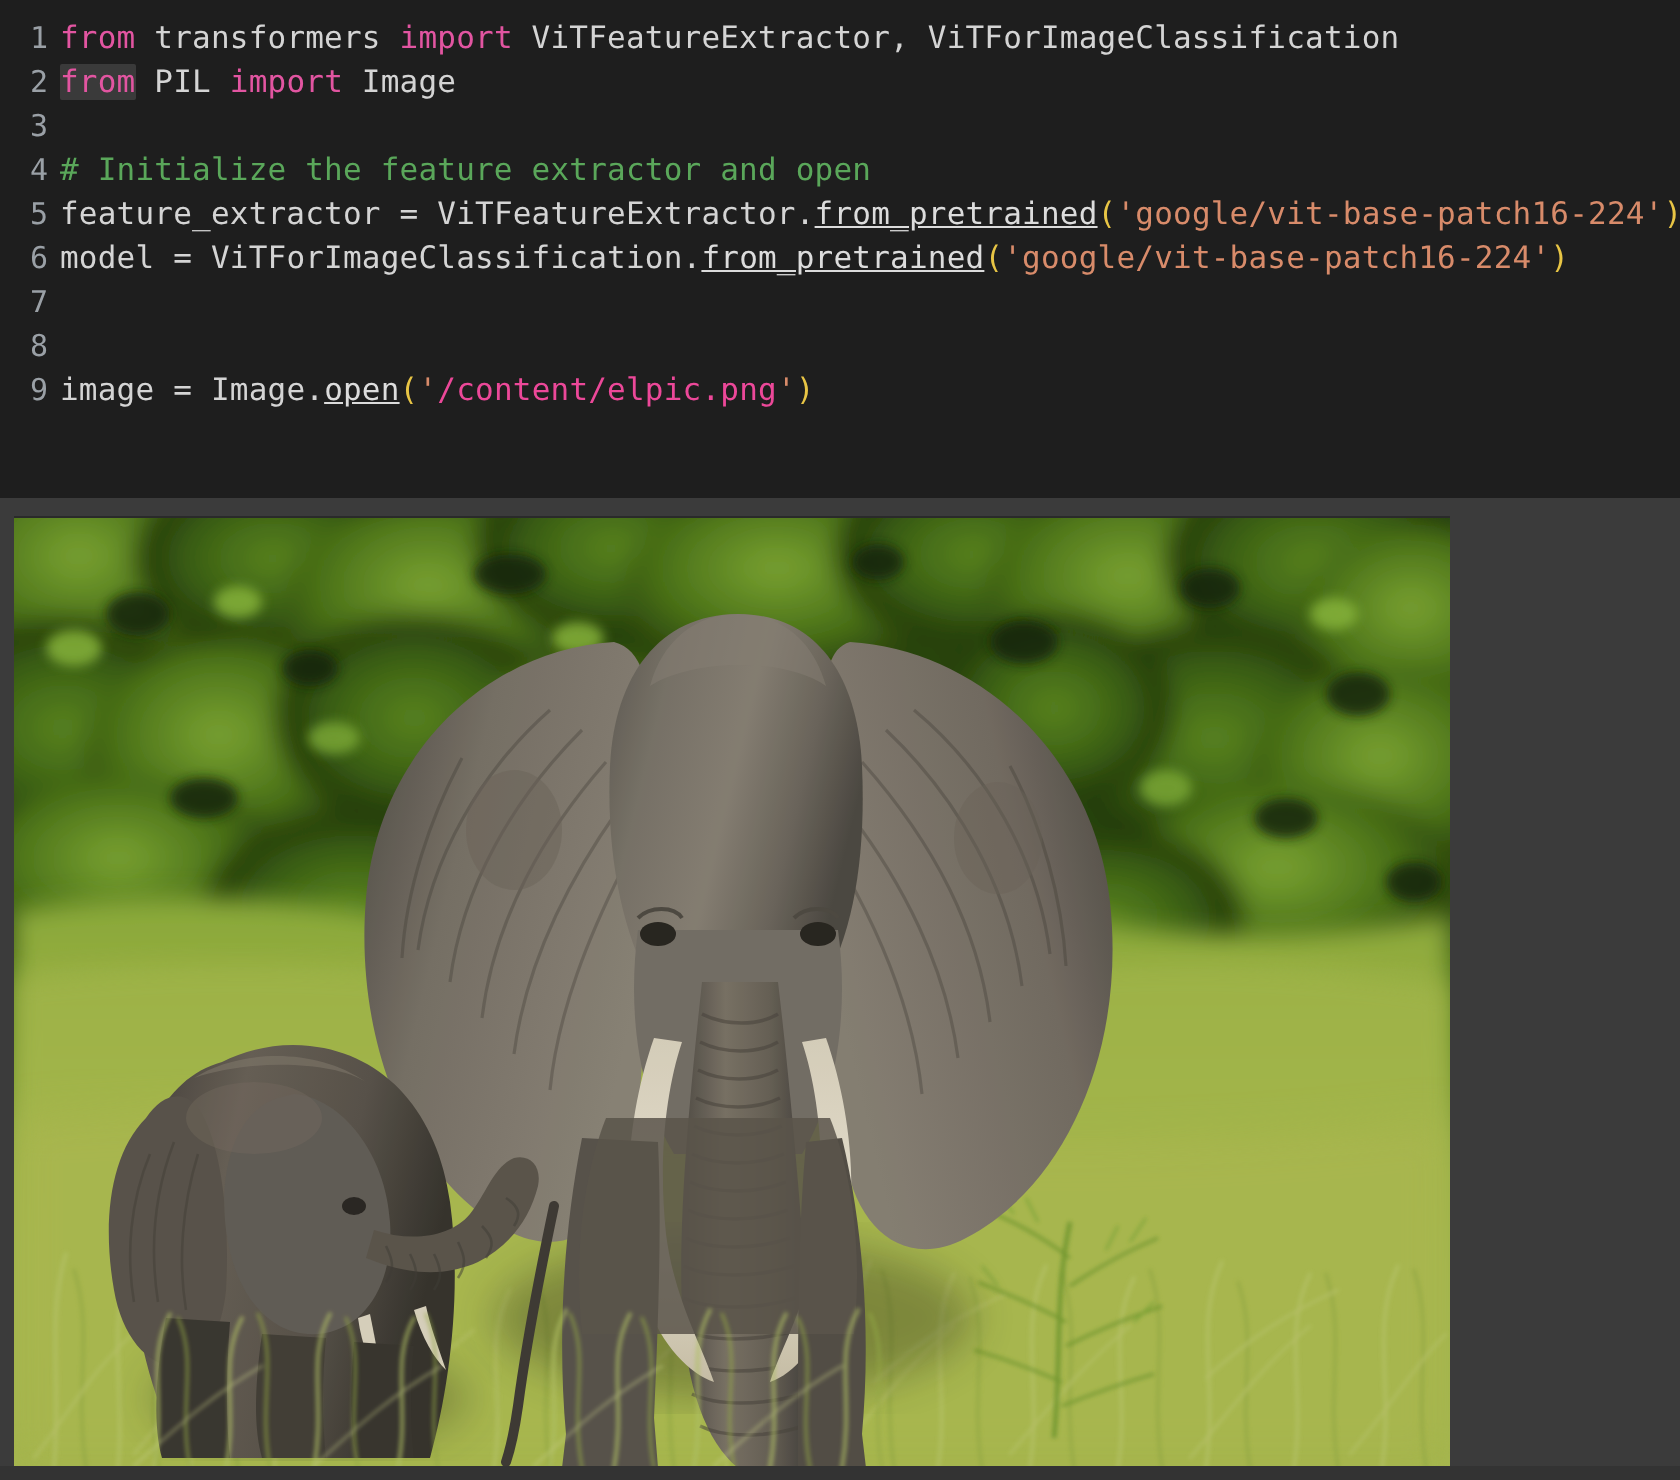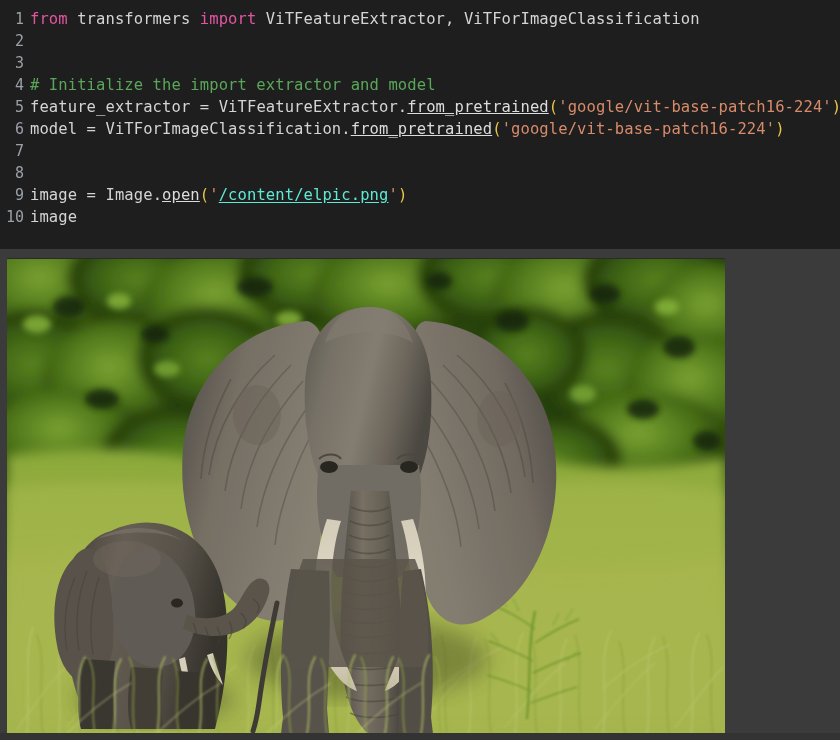--- a/index.html
+++ b/index.html
@@ -47,21 +47,21 @@
     letter-spacing: 0.1px;
   }
 
   
   .tok-kw      { color: #e255a1; }
   .tok-kw-hl   { color: #e255a1; background: #3a3a3a; border-radius: 1px; }
   .tok-name    { color: #d4d4d4; }
   .tok-cls     { color: #d4d4d4; }
   .tok-fn      { color: #dcdcdc; text-decoration: underline; }
   .tok-str     { color: #d88b6a; }
-  .tok-str-u   { color: #5eead4; text-decoration: underline; text-underline-offset: 2px; }
+  .tok-str-u   { color: #ec4899; text-underline-offset: 2px; }
   .tok-comment { color: #5aa75a; }
   .tok-paren   { color: #e8c545; }
   .tok-op      { color: #d4d4d4; }
   .tok-punct   { color: #d4d4d4; }
 
   
   #output-area {
     position: relative;
     width: 840px;
     height: 491px;
@@ -93,29 +93,28 @@
     height: 7px;
     background: #333333;
   }
 </style>
 </head>
 <body>
 
 <div id="code-cell">
   <div id="code-lines">
       <div class="code-line"><span class="ln">1</span><span class="code-text"><span class="tok-kw">from</span><span class="tok-name"> transformers </span><span class="tok-kw">import</span><span class="tok-cls"> ViTFeatureExtractor</span><span class="tok-punct">, </span><span class="tok-cls">ViTForImageClassification</span></span></div>
-      <div class="code-line"><span class="ln">2</span></div>
+      <div class="code-line"><span class="ln">2</span><span class="code-text"><span class="tok-kw-hl">from</span><span class="tok-name"> PIL </span><span class="tok-kw">import</span><span class="tok-cls"> Image</span></span></div>
       <div class="code-line"><span class="ln">3</span><span class="code-text"></span></div>
-      <div class="code-line"><span class="ln">4</span><span class="code-text"><span class="tok-comment"># Initialize the import extractor and model</span></span></div>
+      <div class="code-line"><span class="ln">4</span><span class="code-text"><span class="tok-comment"># Initialize the feature extractor and open</span></span></div>
       <div class="code-line"><span class="ln">5</span><span class="code-text"><span class="tok-name">feature_extractor </span><span class="tok-op">=</span><span class="tok-cls"> ViTFeatureExtractor</span><span class="tok-punct">.</span><span class="tok-fn">from_pretrained</span><span class="tok-paren">(</span><span class="tok-str">'google/vit-base-patch16-224'</span><span class="tok-paren">)</span></span></div>
       <div class="code-line"><span class="ln">6</span><span class="code-text"><span class="tok-name">model </span><span class="tok-op">=</span><span class="tok-cls"> ViTForImageClassification</span><span class="tok-punct">.</span><span class="tok-fn">from_pretrained</span><span class="tok-paren">(</span><span class="tok-str">'google/vit-base-patch16-224'</span><span class="tok-paren">)</span></span></div>
       <div class="code-line"><span class="ln">7</span><span class="code-text"></span></div>
       <div class="code-line"><span class="ln">8</span></div>
       <div class="code-line"><span class="ln">9</span><span class="code-text"><span class="tok-name">image </span><span class="tok-op">=</span><span class="tok-cls"> Image</span><span class="tok-punct">.</span><span class="tok-fn">open</span><span class="tok-paren">(</span><span class="tok-str">'</span><span class="tok-str-u">/content/elpic.png</span><span class="tok-str">'</span><span class="tok-paren">)</span></span></div>
-      <div class="code-line"><span class="ln">10</span><span class="code-text"><span class="tok-name">image</span></span></div>
     </div>
 </div>
 
 <div id="output-area">
   <div id="output-image-wrap">
     <svg id="elephant-photo" viewBox="0 0 718 475" preserveAspectRatio="none" xmlns="http://www.w3.org/2000/svg">
       <defs>
         <linearGradient id="skyBg" x1="0" y1="0" x2="0" y2="1">
           <stop offset="0%" stop-color="#25400f"></stop>
           <stop offset="35%" stop-color="#33550f"></stop>

